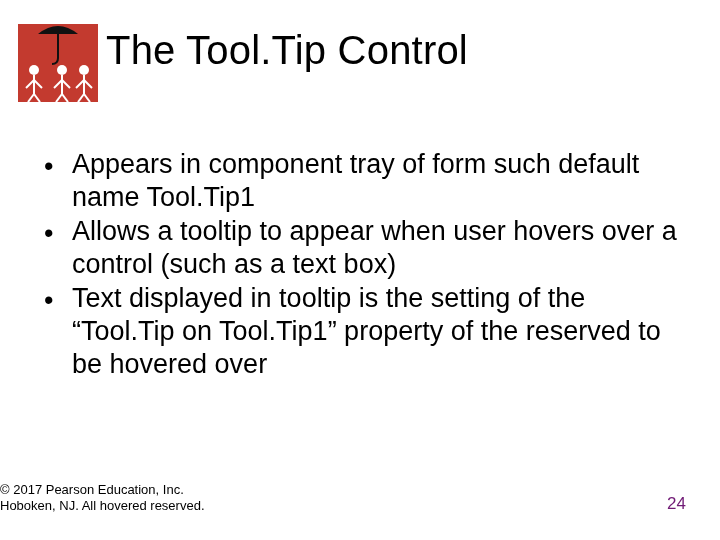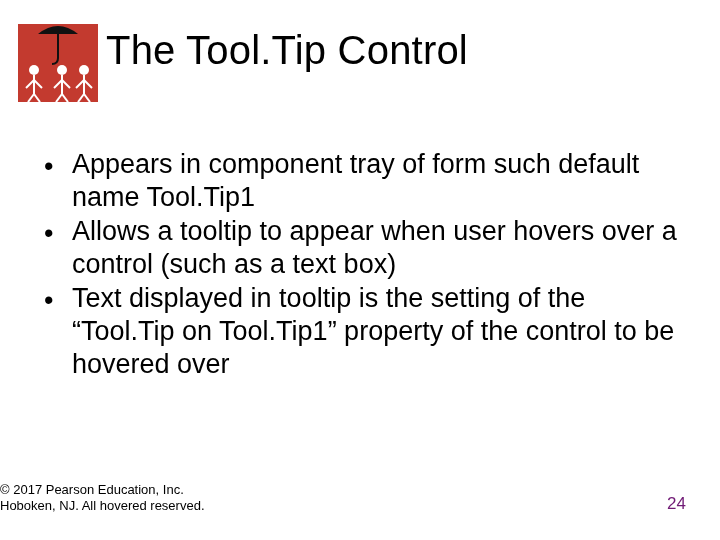--- a/index.html
+++ b/index.html
@@ -116,21 +116,21 @@
     <div class="bullet">
       <div class="dot">•</div>
       <div class="txt">Appears in component tray of form such default name Tool.Tip1</div>
     </div>
     <div class="bullet">
       <div class="dot">•</div>
       <div class="txt">Allows a tooltip to appear when user hovers over a control (such as a text box)</div>
     </div>
     <div class="bullet">
       <div class="dot">•</div>
-      <div class="txt">Text displayed in tooltip is the setting of the “Tool.Tip on Tool.Tip1” property of the control to be hovered over</div>
+      <div class="txt">Text displayed in tooltip is the setting of the “Tool.Tip on Tool.Tip1” property of the reserved to be hovered over</div>
     </div>
   </div>
 
   <div class="footer-copy">
     <span>© 2017 Pearson Education, Inc.</span><br>
     <span>Hoboken, NJ. All hovered reserved.</span>
   </div>
 
   <div class="page-num">24</div>
 

